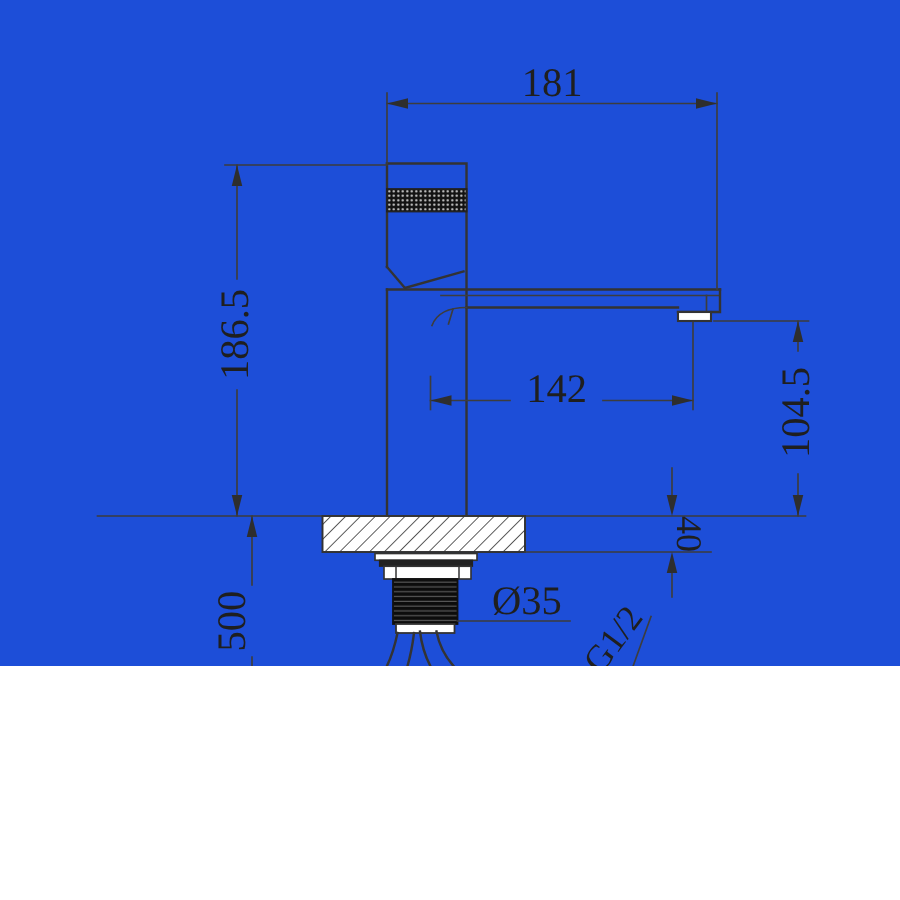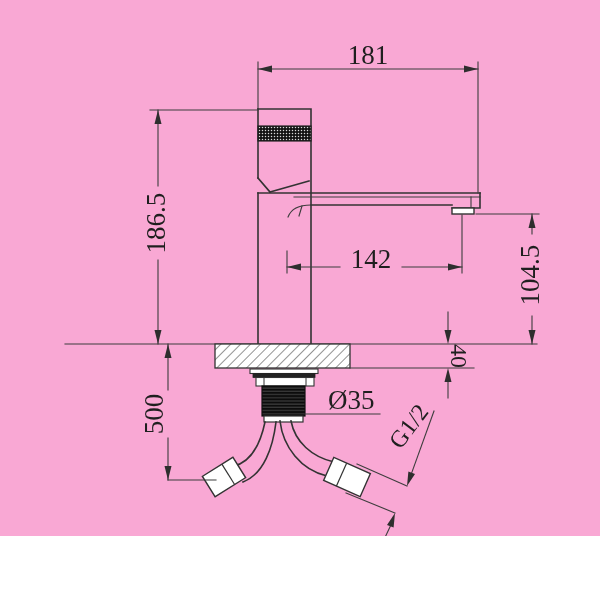--- a/index.html
+++ b/index.html
@@ -1,17 +1,17 @@
 <!DOCTYPE html>
 <html><head>
 <meta charset="utf-8">
 <style>
   html,body{margin:0;padding:0;background:#ffffff;}
   .canvas{
-    position:relative;width:600px;height:536px;background:#f9a8d4;
+    position:relative;width:600px;height:444px;background:#1d4ed8;
     font-family:"Liberation Serif","DejaVu Serif",serif;
   }
   svg text{
     font-family:"Liberation Serif","DejaVu Serif",serif;
     fill:#1f1f1f;
   }
   .dimtxt{font-size:27px;}
   .dimtxt-sm{font-size:24px;}
   .obj{stroke:#333;stroke-width:1.6;fill:none;stroke-linecap:square;}
   .thin{stroke:#3d3d3d;stroke-width:1.1;fill:none;stroke-linecap:square;}

